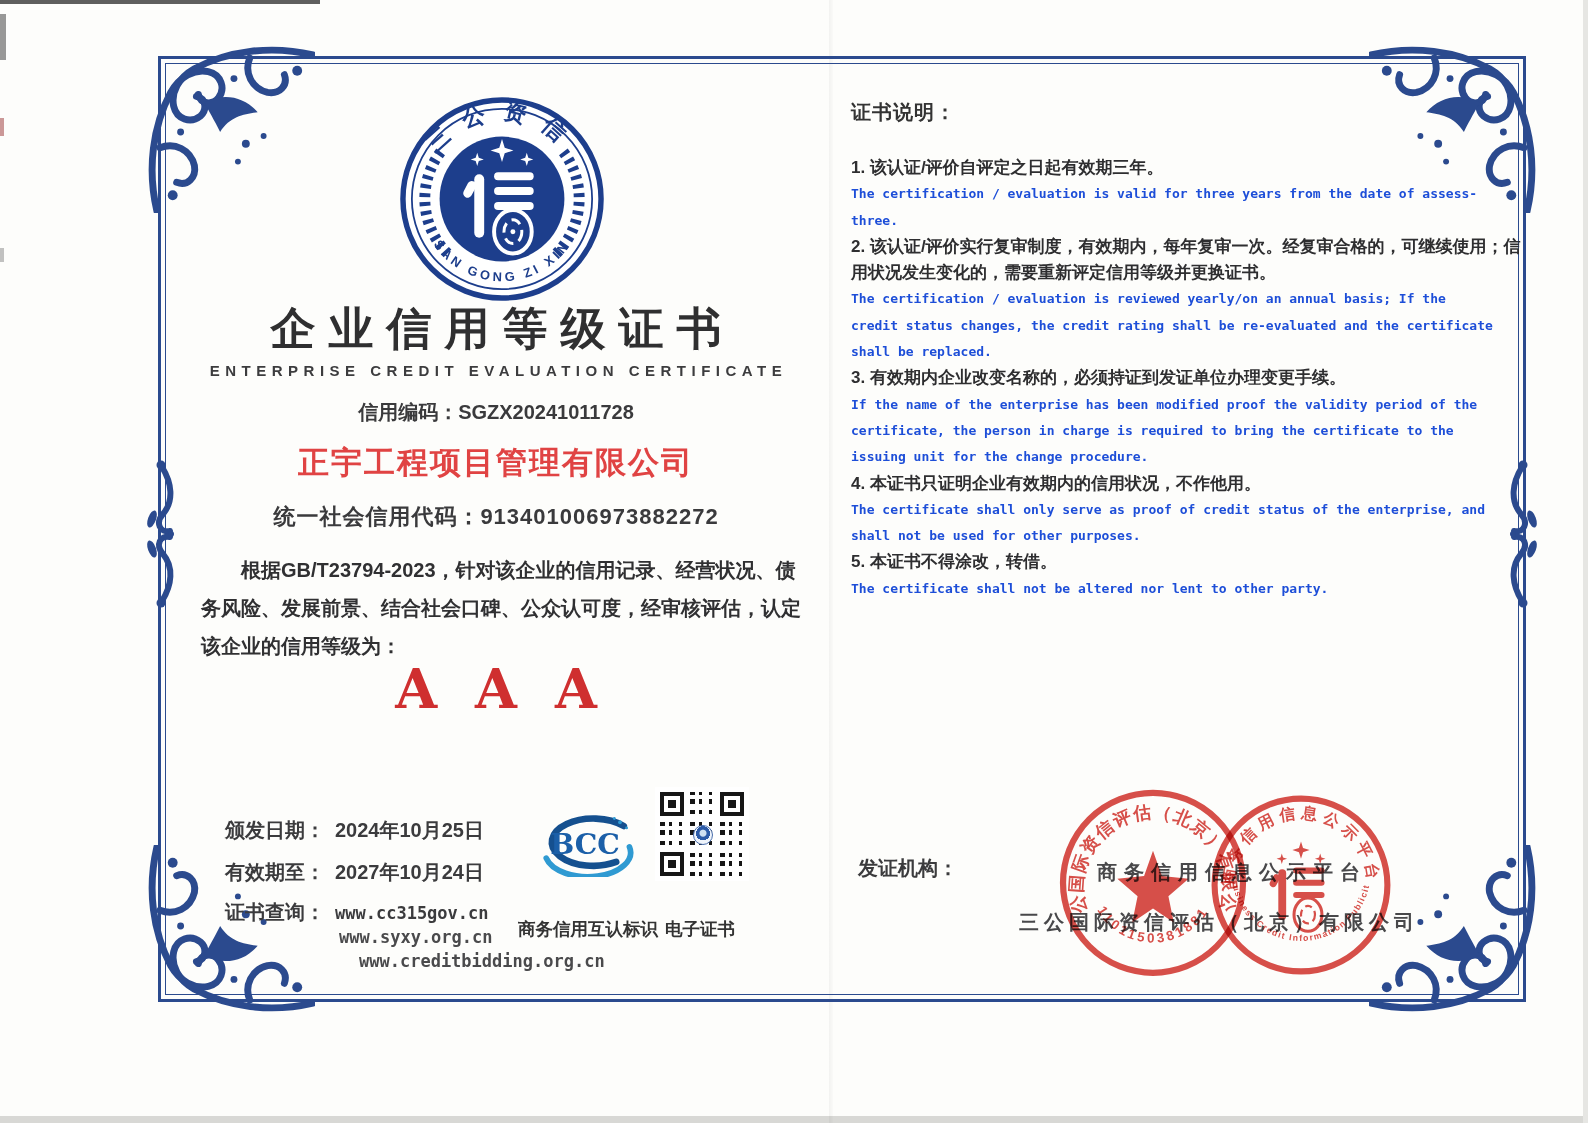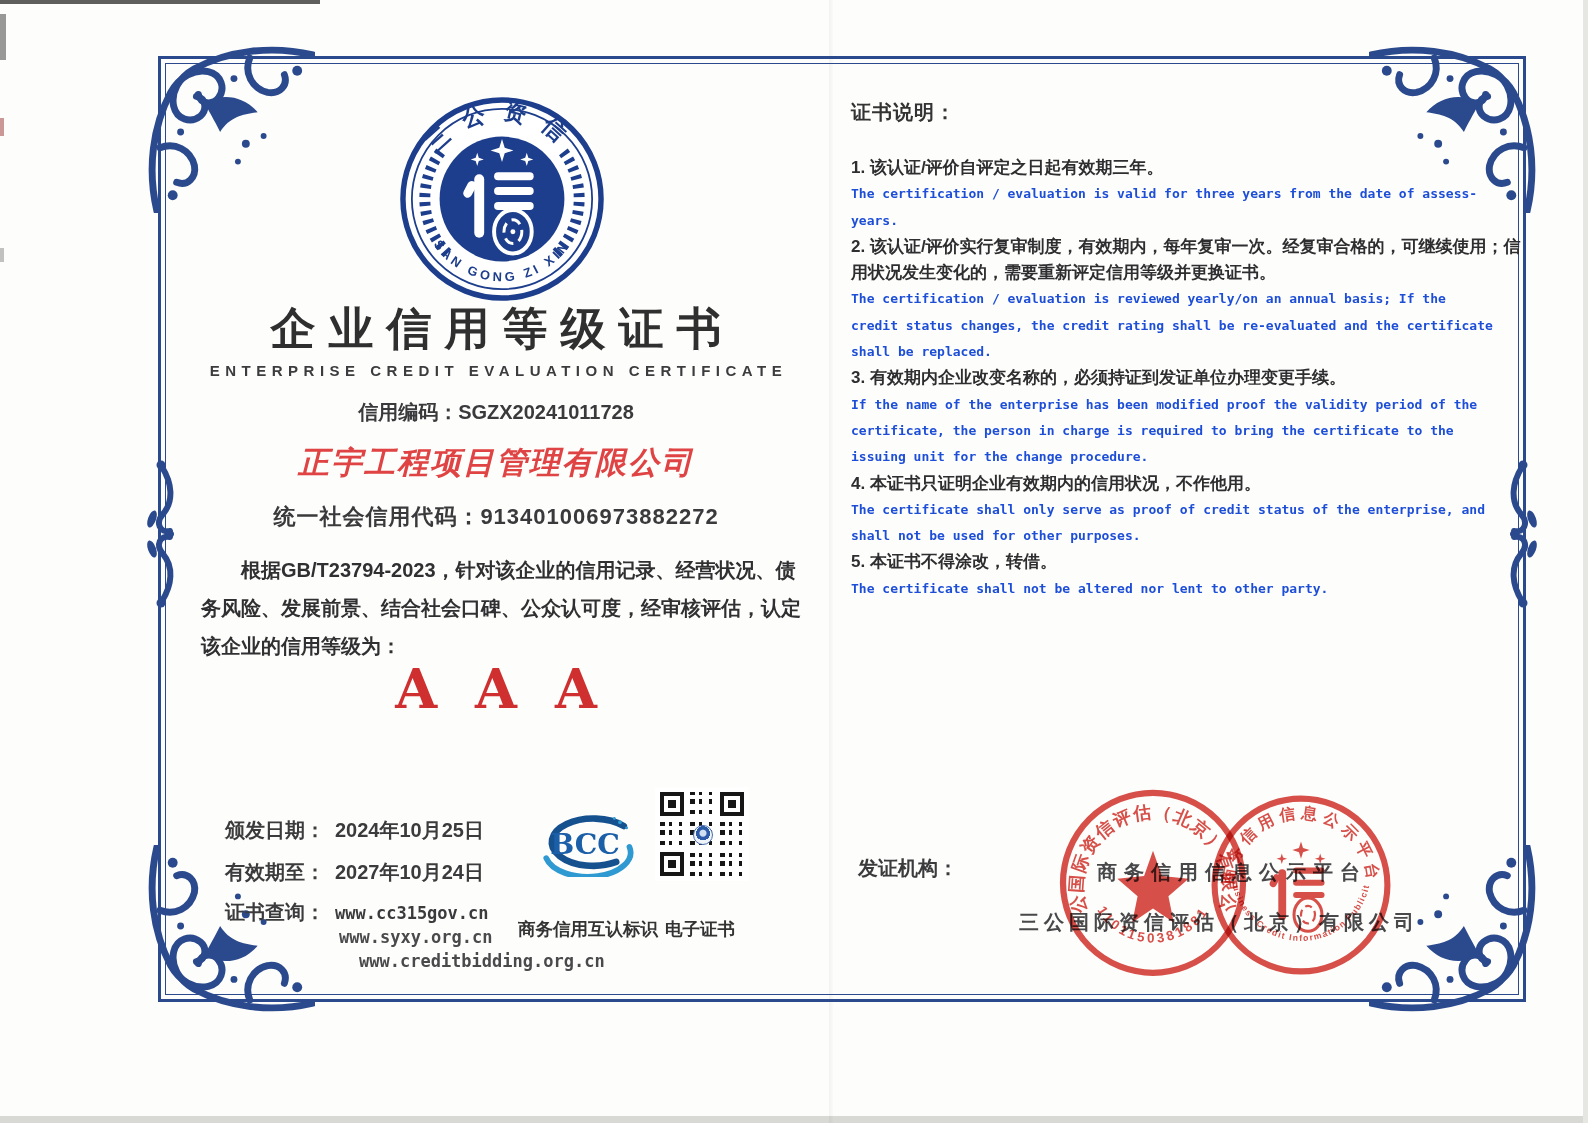--- a/index.html
+++ b/index.html
@@ -31,21 +31,21 @@
   .logo{position:absolute;left:237px;top:36px;width:208px;height:208px;}
   
   .title{position:absolute;left:10px;top:240px;width:650px;text-align:center;
          font-family:"DejaVu Serif","Liberation Serif",serif;font-size:45px;font-weight:bold;
          color:#2f2f30;letter-spacing:13px;padding-left:13px;box-sizing:border-box;white-space:nowrap;}
   .subtitle{position:absolute;left:10px;top:303px;width:650px;text-align:center;
          font-size:15px;font-weight:bold;color:#3c3c3e;letter-spacing:5.5px;padding-left:5px;box-sizing:border-box;white-space:nowrap;}
   .code-line{position:absolute;left:10px;top:340px;width:650px;text-align:center;
          font-size:20px;font-weight:bold;color:#3a3a3c;}
   .company{position:absolute;left:10px;top:383px;width:650px;text-align:center;
-         font-size:31px;font-weight:bold;color:#e04343;letter-spacing:2px;font-style:italic;}
+         font-size:31px;font-weight:bold;color:#e04343;letter-spacing:2px;}
   .uscc{position:absolute;left:10px;top:443px;width:650px;text-align:center;
          font-size:22px;font-weight:bold;color:#3a3a3c;letter-spacing:1px;}
   .para{position:absolute;left:40px;top:492px;width:600px;color:#303032;
         font-size:20px;line-height:38px;font-weight:bold;}
   .para .pl{white-space:nowrap;}
   .para .pl.first{text-indent:2em;}
   .rating{position:absolute;left:10px;top:598px;width:650px;text-align:center;
         font-family:"DejaVu Serif","Liberation Serif",serif;font-size:54px;font-weight:bold;
         color:#cf2f2f;letter-spacing:38px;padding-left:38px;box-sizing:border-box;}
   .daterow{position:absolute;left:64px;font-size:20px;font-weight:bold;color:#3b3b3d;white-space:nowrap;}
@@ -241,21 +241,21 @@
       <div class="f tl"></div>
       <div class="f tr"></div>
       <div class="f bl"></div>
       <div class="center-logo"></div>
     </div>
 
     <div class="r-heading">证书说明：</div>
     <div class="desc">
       <div class="ln zh">1. 该认证/评价自评定之日起有效期三年。</div>
       <div class="ln en">The certification / evaluation is valid for three years from the date of assess-</div>
-      <div class="ln en">years.</div>
+      <div class="ln en">three.</div>
       <div class="ln zh">2. 该认证/评价实行复审制度，有效期内，每年复审一次。经复审合格的，可继续使用；信</div>
       <div class="ln zh">用状况发生变化的，需要重新评定信用等级并更换证书。</div>
       <div class="ln en">The certification / evaluation is reviewed yearly/on an annual basis; If the</div>
       <div class="ln en">credit status changes, the credit rating shall be re-evaluated and the certificate</div>
       <div class="ln en">shall be replaced.</div>
       <div class="ln zh">3. 有效期内企业改变名称的，必须持证到发证单位办理变更手续。</div>
       <div class="ln en">If the name of the enterprise has been modified proof the validity period of the</div>
       <div class="ln en">certificate, the person in charge is required to bring the certificate to the</div>
       <div class="ln en">issuing unit for the change procedure.</div>
       <div class="ln zh">4. 本证书只证明企业有效期内的信用状况，不作他用。</div>

